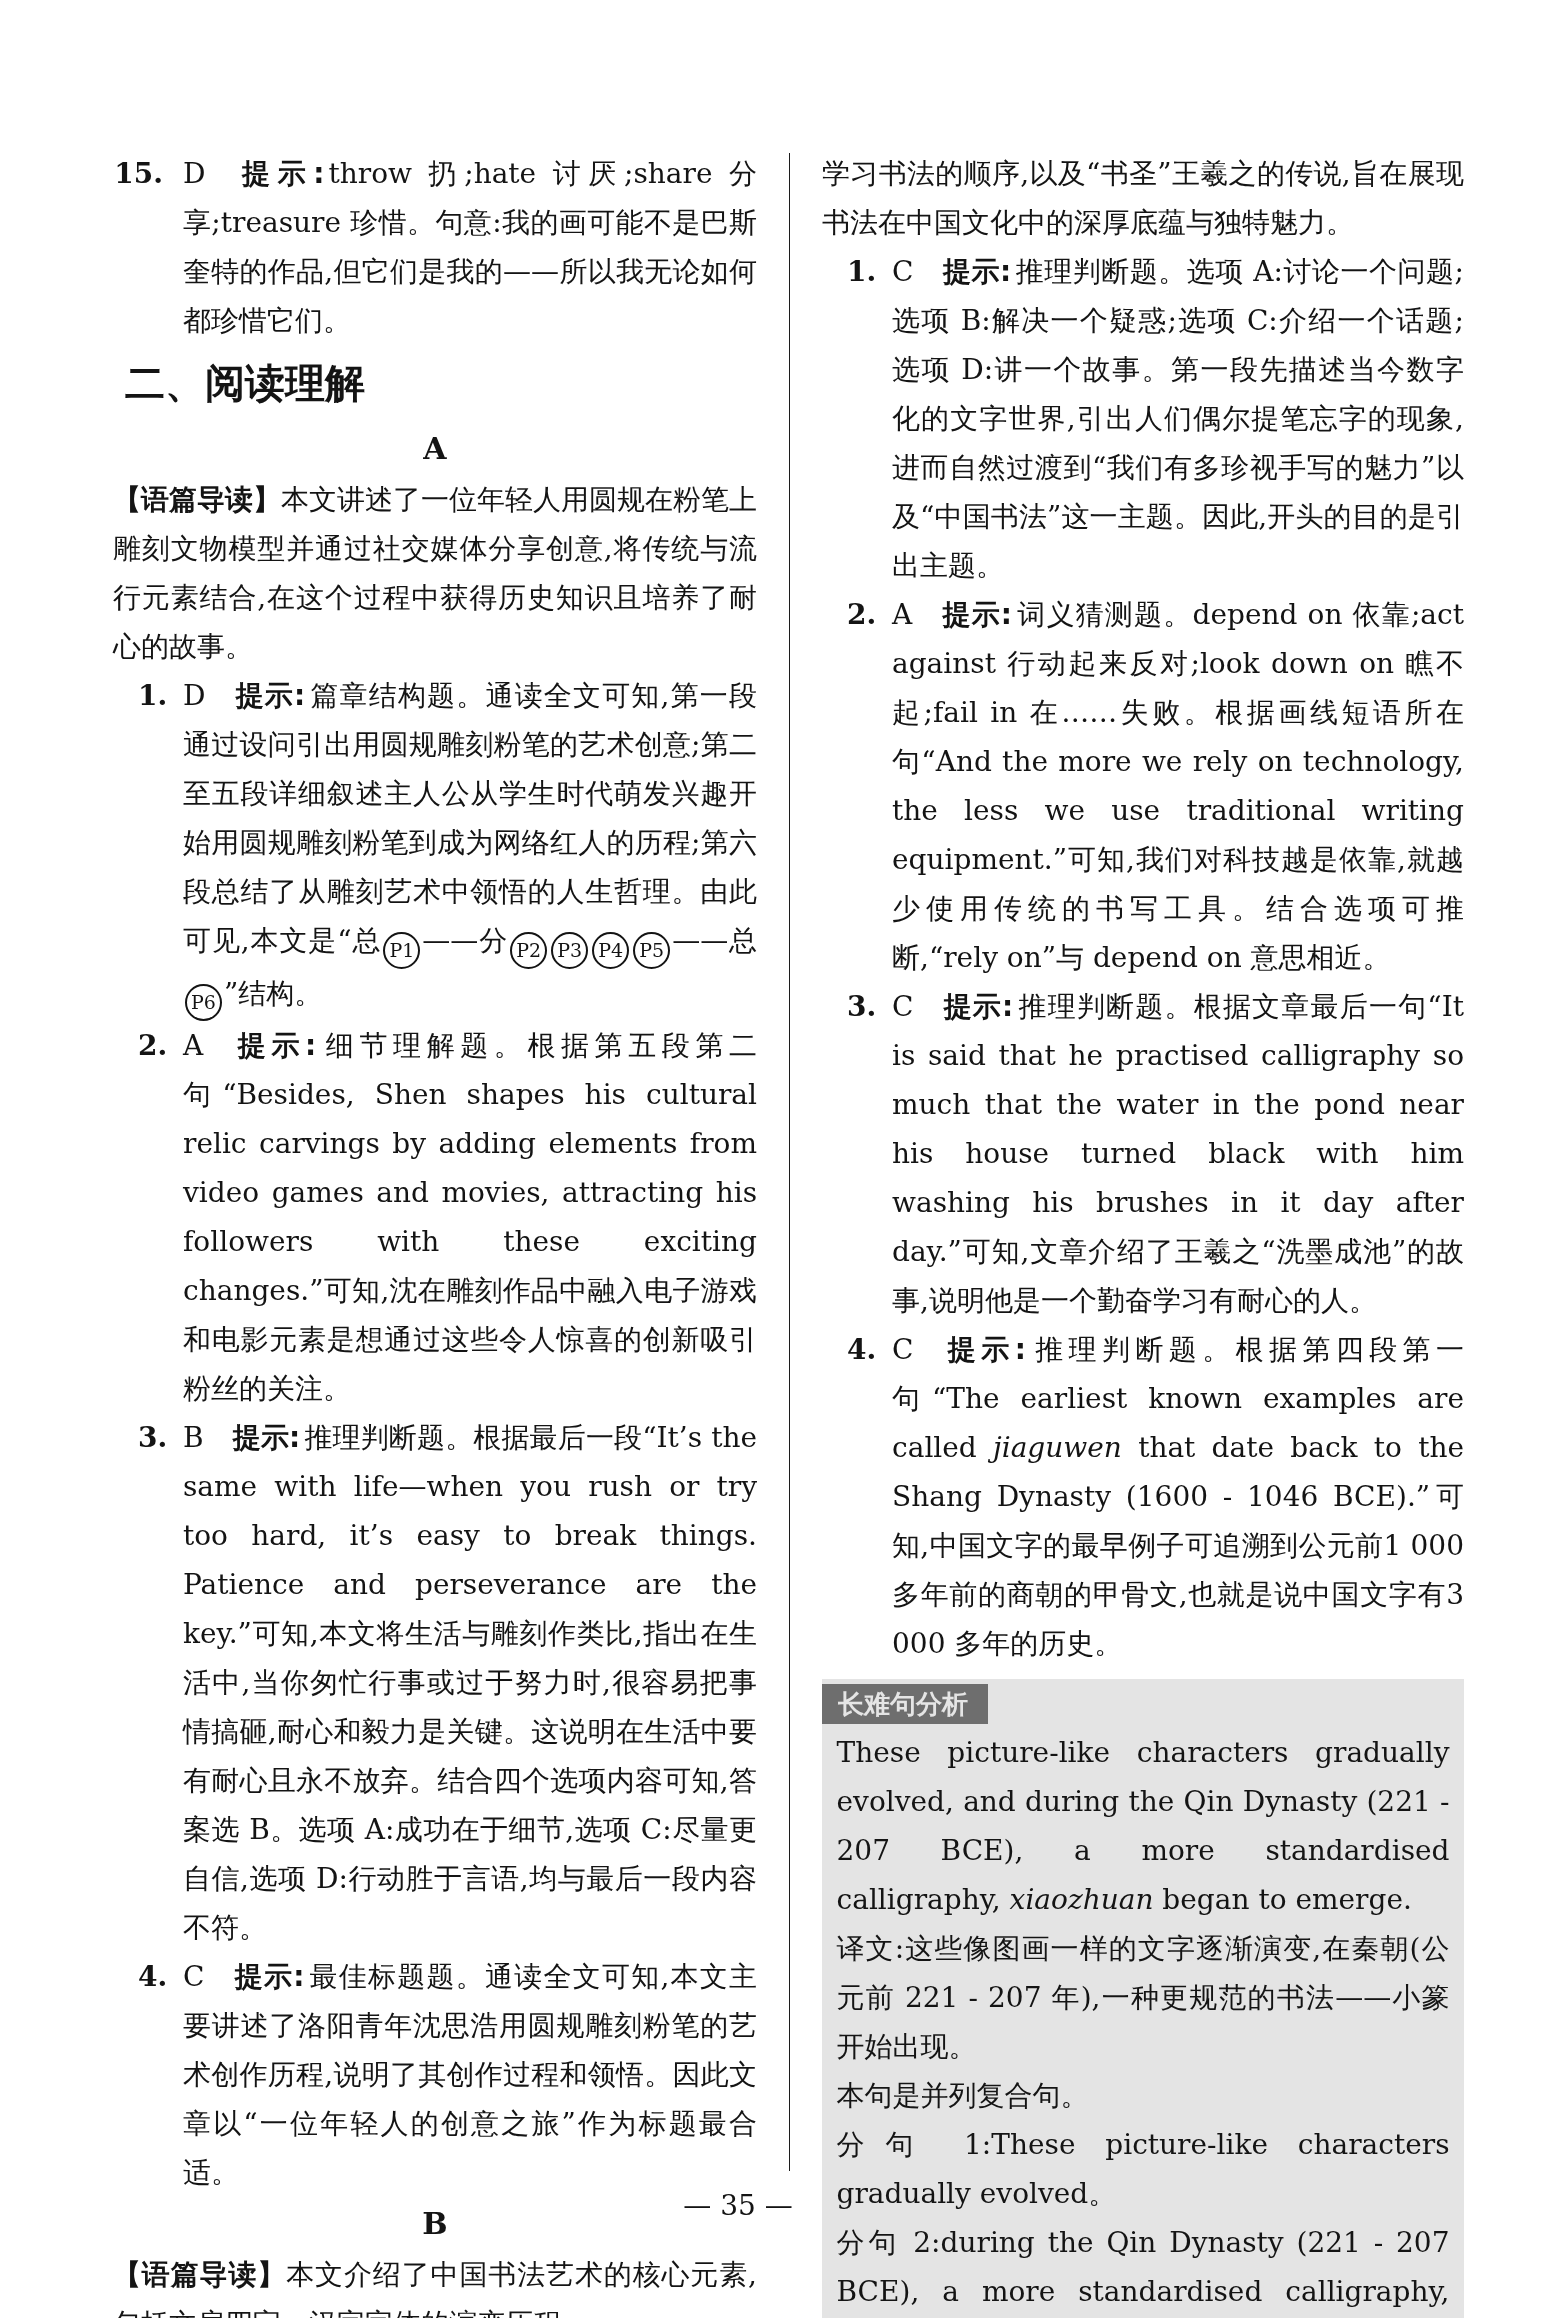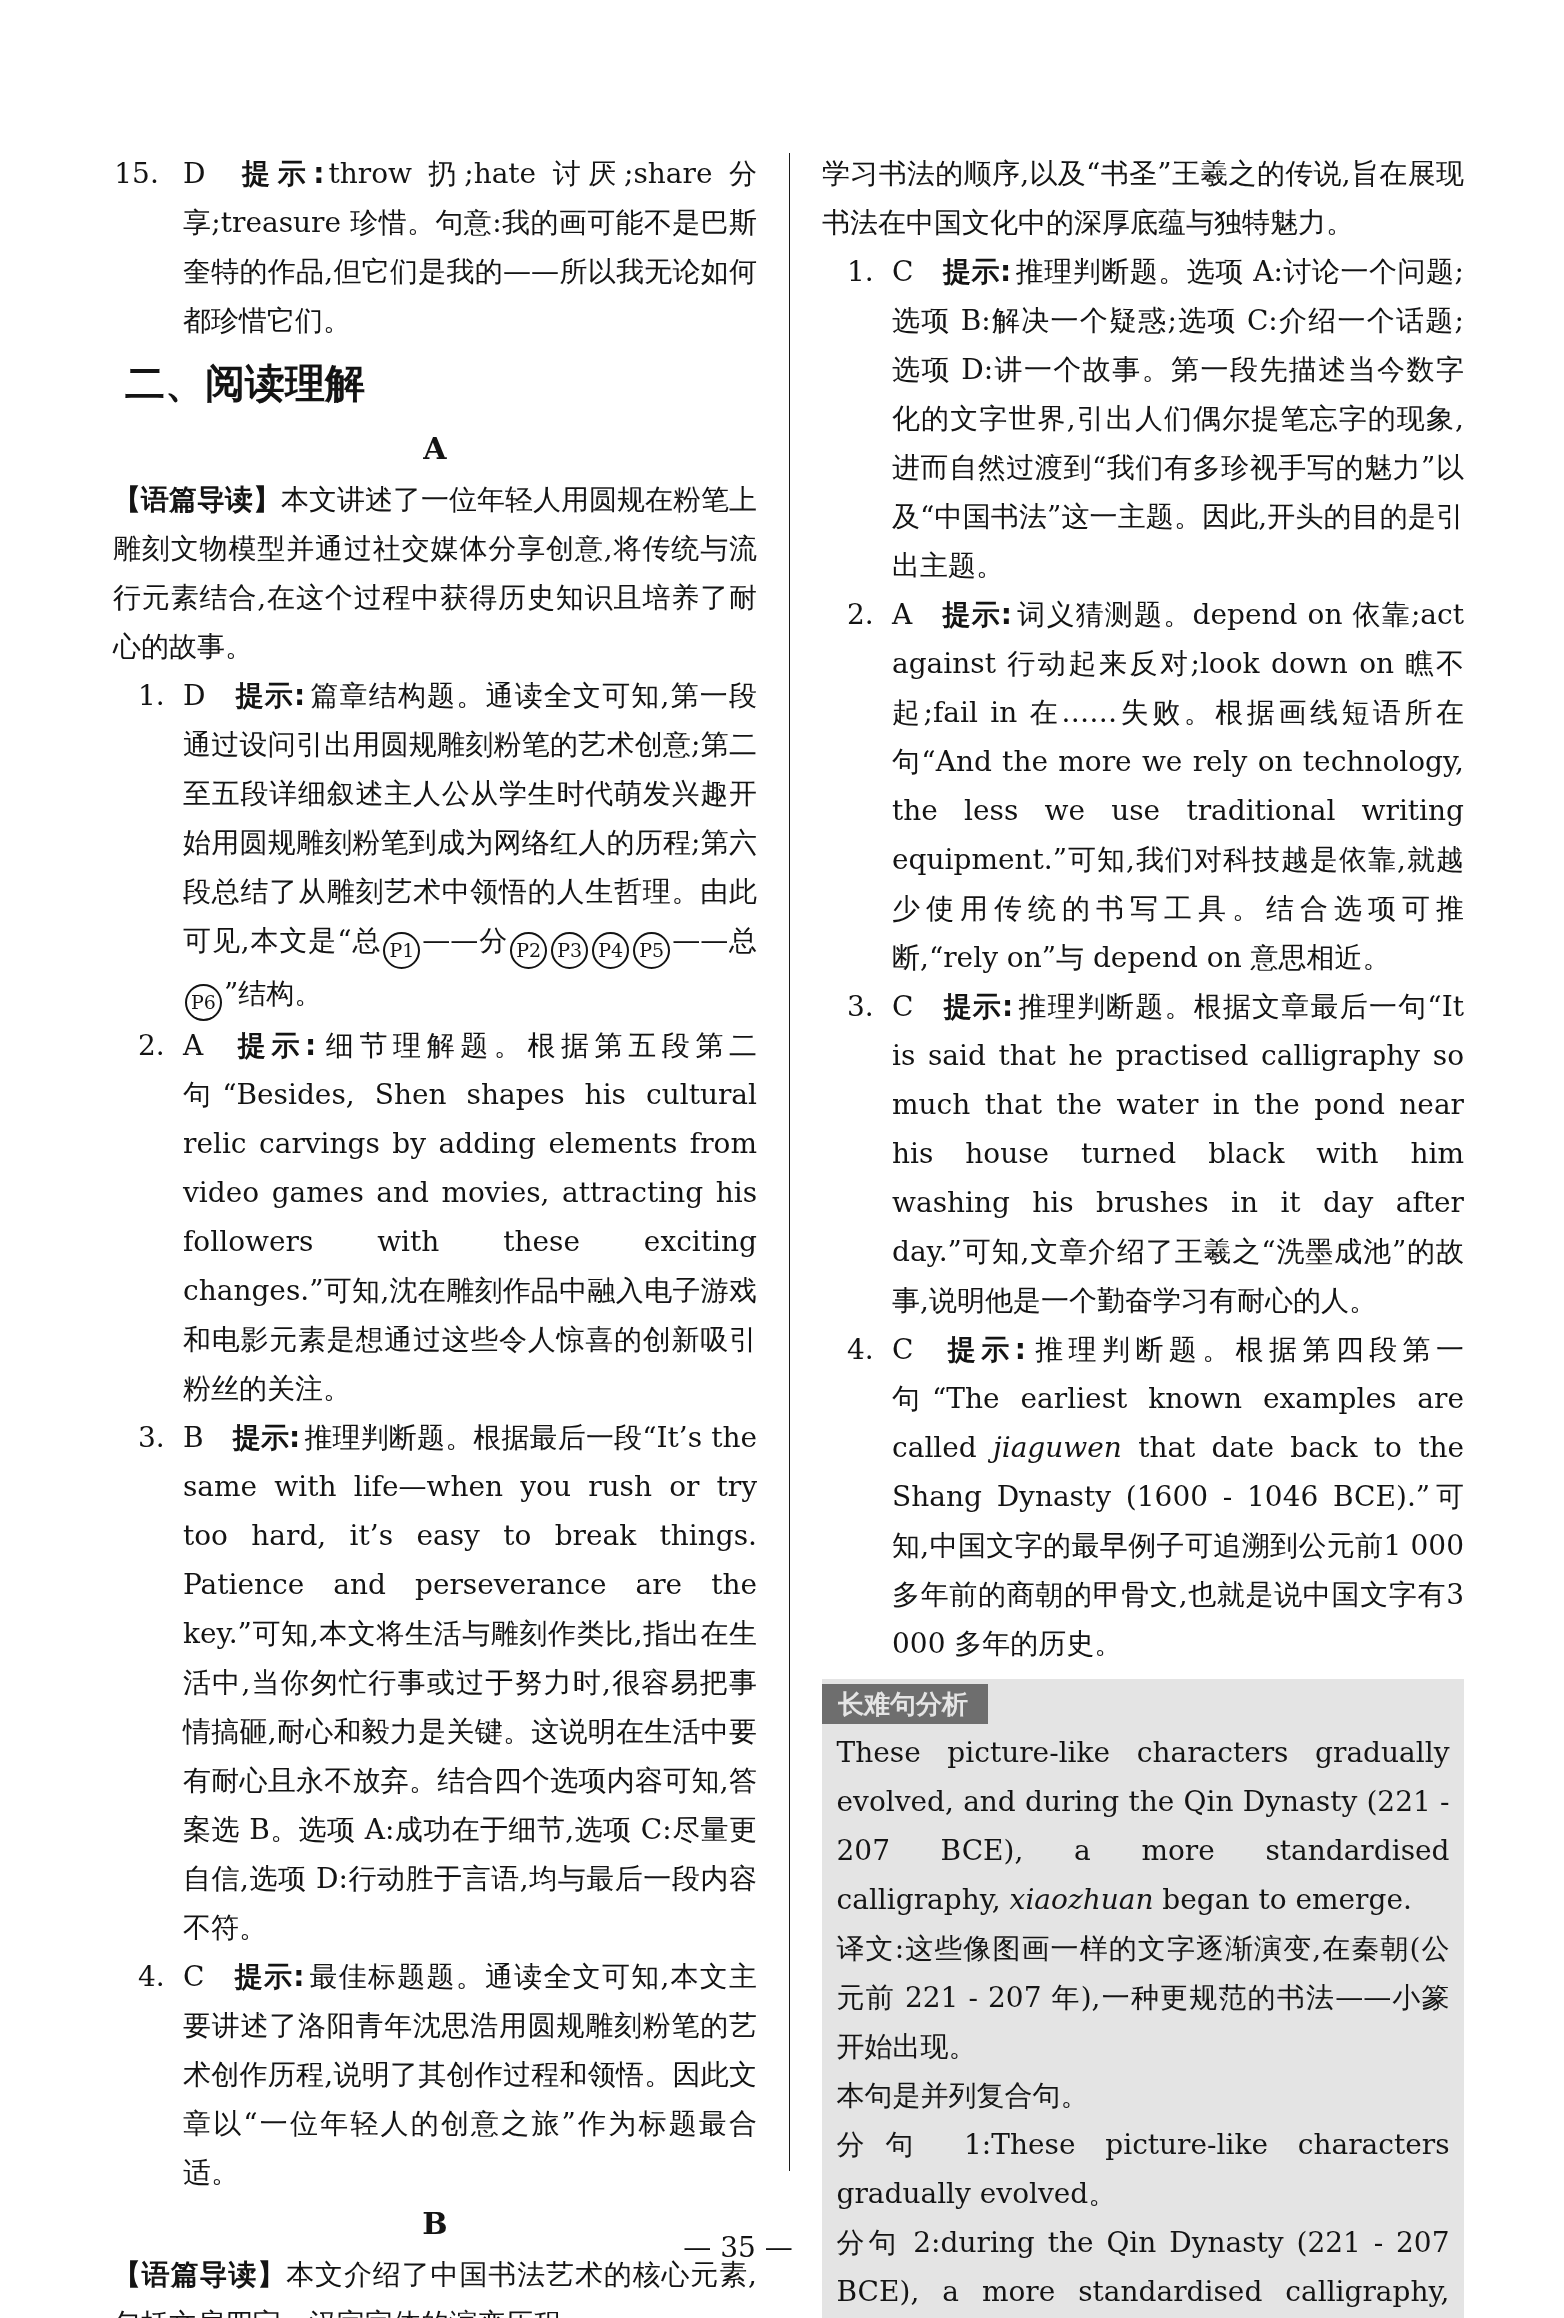--- a/index.html
+++ b/index.html
@@ -11,21 +11,21 @@
     font-family:"DejaVu Serif","Liberation Serif",serif;
     font-size:28px;
     line-height:49px;
     overflow:hidden;
   }
   .col{position:absolute;top:149px;text-align:justify;}
   .col-left{left:113px;width:644px;}
   .col-right{left:822px;width:642px;}
   .divider{position:absolute;left:789px;top:153px;width:1.3px;height:2018px;background:#1c1c1c;}
   .item{position:relative;padding-left:70px;margin:0;}
-  .item .num{position:absolute;left:25px;top:0;font-weight:normal;}
+  .item .num{position:absolute;left:25px;top:0;font-weight:bold;}
   .item.two-digit .num{left:1.3px;}
   .item .ans{margin-right:29px;}
   .tipLabel{
     font-family:"DejaVu Sans","Liberation Sans",sans-serif;
     font-weight:bold;
     margin-right:4px;
   }
   .section-header{
     font-family:"DejaVu Sans","Liberation Sans",sans-serif;
     font-weight:bold;
@@ -77,21 +77,20 @@
     text-align:left;
   }
   .it{font-style:italic;}
   .footer{
     position:absolute;
     top:2186px;
     left:0;width:1476px;
     text-align:center;
     font-size:28px;
     line-height:40px;
-    margin-top:42px;
   }
 </style>
 </head>
 <body>
 
 <div class="page">
 
   <div class="col col-left">
 
     <div class="item two-digit">

